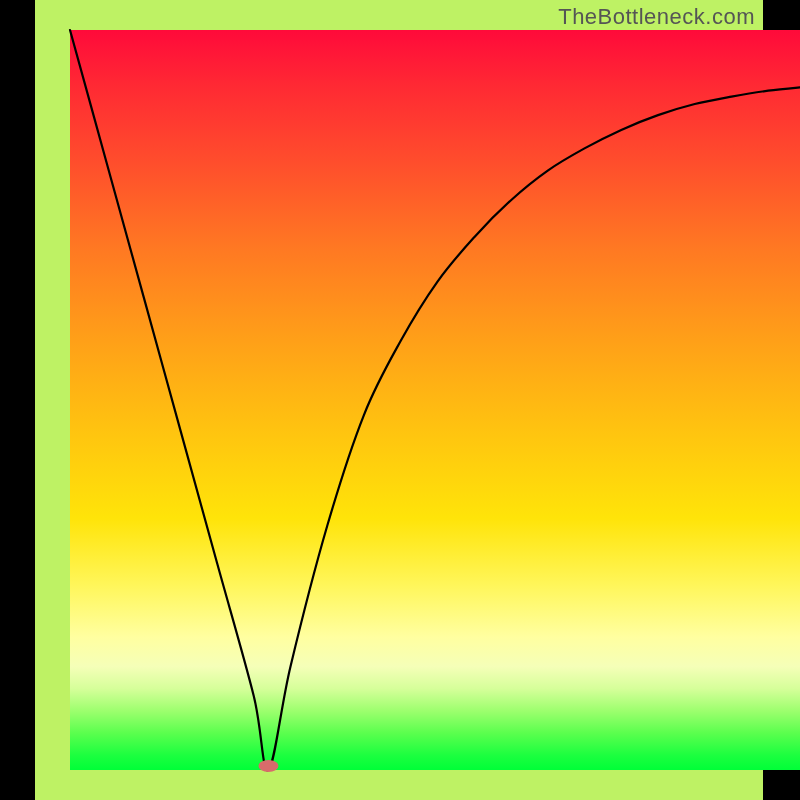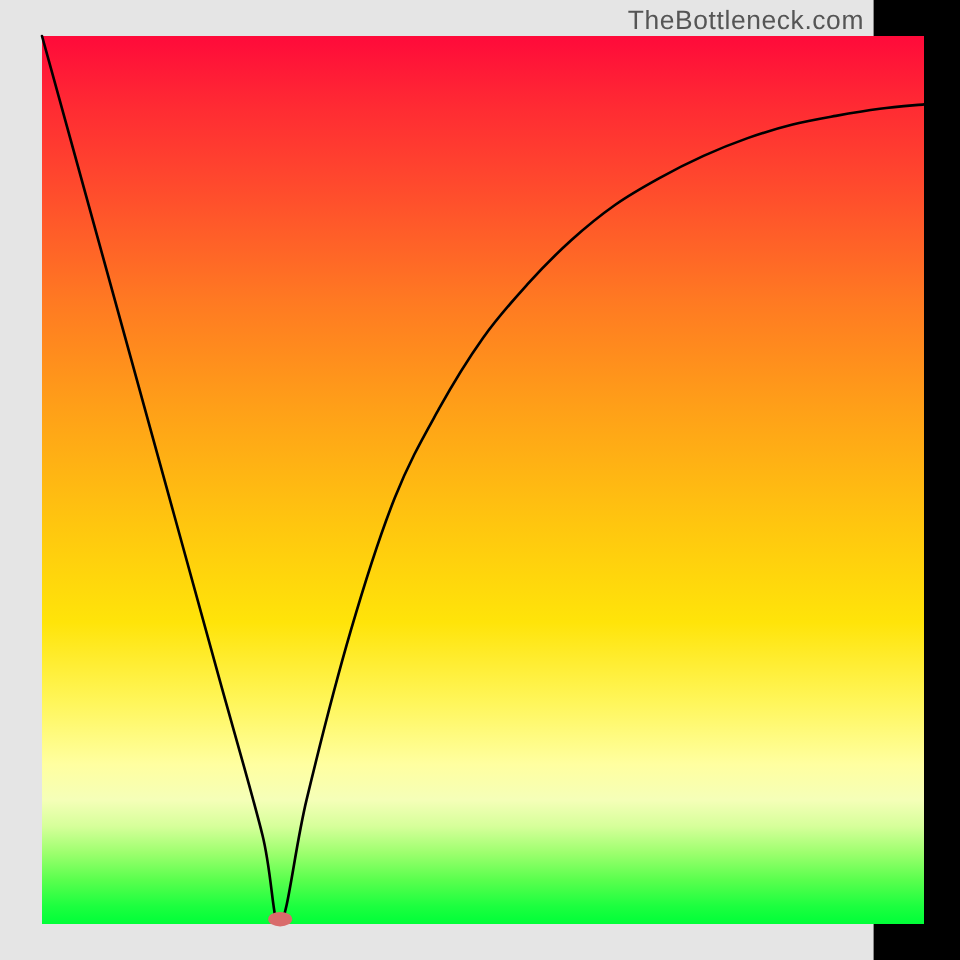--- a/index.html
+++ b/index.html
@@ -8,21 +8,22 @@
     width: 800px;
     height: 800px;
     background: #000;
     overflow: hidden;
     font-family: Arial, Helvetica, sans-serif;
   }
   .frame {
     position: relative;
     width: 728px;
     height: 800px;
-    background: #e5e5e5;
+    background: #bef264;
+    margin-left: 35px;
   }
   .watermark {
     position: absolute;
     top: 4px;
     right: 8px;
     color: #555;
     font-size: 22px;
     font-weight: 500;
     letter-spacing: 0.5px;
     z-index: 5;

